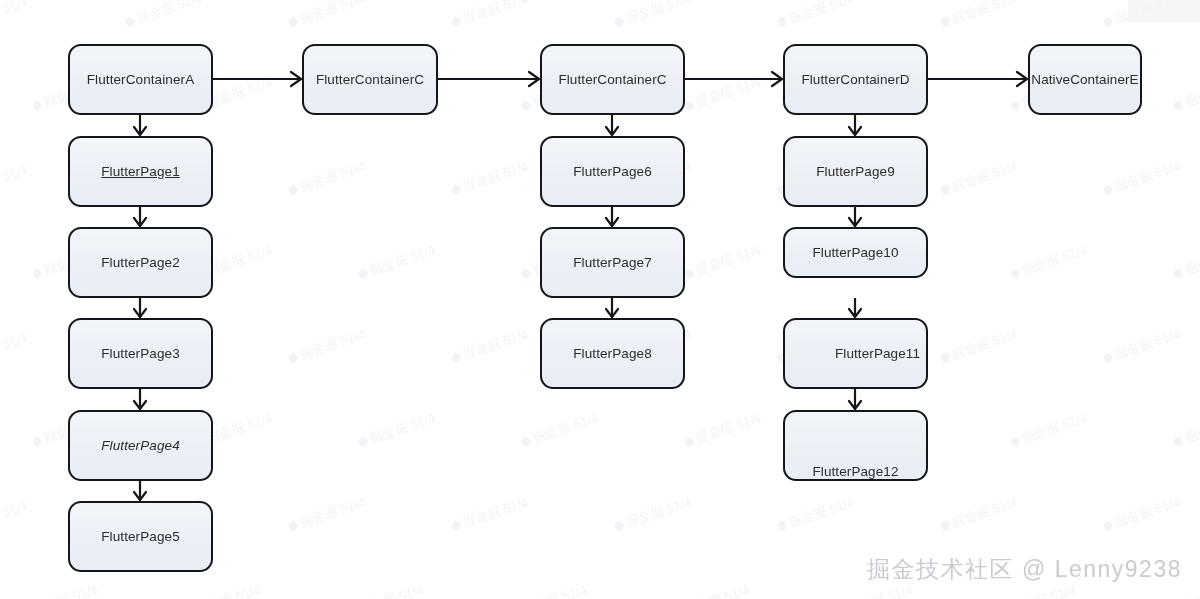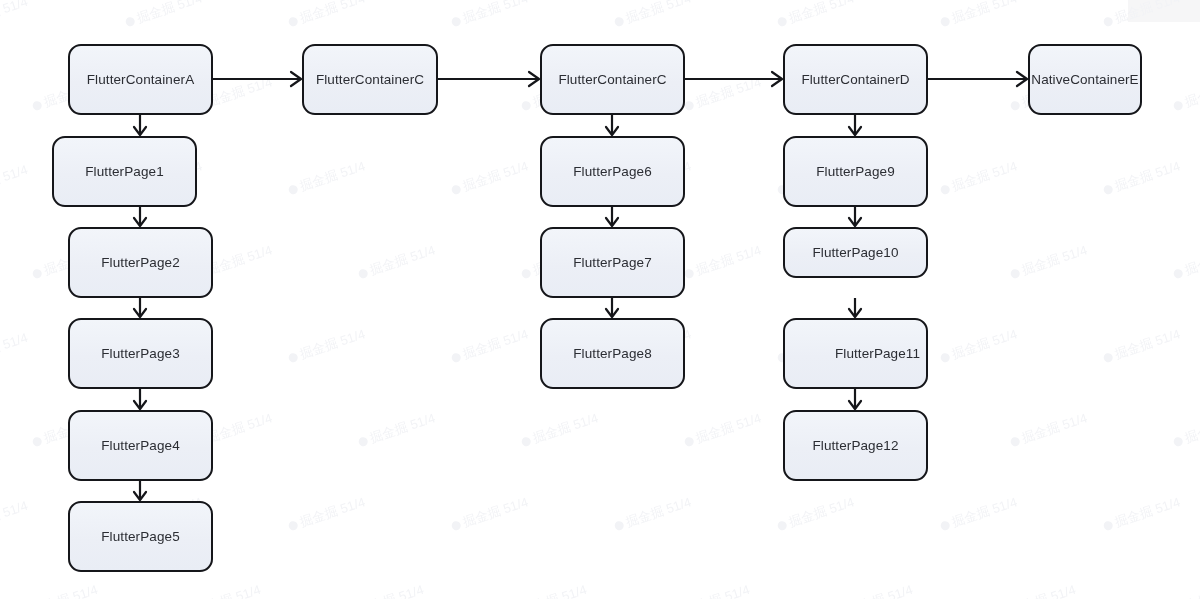--- a/index.html
+++ b/index.html
@@ -222,30 +222,30 @@
       <g>
         <line x1="855" y1="389" x2="855" y2="409" stroke="#15161a" stroke-width="2.2" stroke-linecap="butt"></line>
         <polyline points="849,401 855,409 861,401" fill="none" stroke="#15161a" stroke-width="2.2" stroke-linecap="round" stroke-linejoin="round"></polyline>
       </g>
     </svg>
 
   <div id="nodes">
       <div class="node" style="left: 68px; top: 44px; width: 145px; height: 71px;">
         <span>FlutterContainerA</span>
       </div>
-      <div class="node" style="left: 52px; top: 136px; width: 145px; height: 71px;">
+      <div class="node" style="left: 68px; top: 136px; width: 145px; height: 71px; text-decoration: underline;">
         <span>FlutterPage1</span>
       </div>
       <div class="node" style="left: 68px; top: 227px; width: 145px; height: 71px;">
         <span>FlutterPage2</span>
       </div>
       <div class="node" style="left: 68px; top: 318px; width: 145px; height: 71px;">
         <span>FlutterPage3</span>
       </div>
-      <div class="node" style="left: 68px; top: 410px; width: 145px; height: 71px;">
+      <div class="node" style="left: 68px; top: 410px; width: 145px; height: 71px; font-style: italic;">
         <span>FlutterPage4</span>
       </div>
       <div class="node" style="left: 68px; top: 501px; width: 145px; height: 71px;">
         <span>FlutterPage5</span>
       </div>
       <div class="node" style="left: 302px; top: 44px; width: 136px; height: 71px;">
         <span>FlutterContainerC</span>
       </div>
       <div class="node" style="left: 540px; top: 44px; width: 145px; height: 71px;">
         <span>FlutterContainerC</span>
@@ -264,22 +264,23 @@
       </div>
       <div class="node" style="left: 783px; top: 136px; width: 145px; height: 71px;">
         <span>FlutterPage9</span>
       </div>
       <div class="node" style="left: 783px; top: 227px; width: 145px; height: 51px;">
         <span>FlutterPage10</span>
       </div>
       <div class="node" style="left: 783px; top: 318px; width: 145px; height: 71px; padding-left: 44px;">
         <span>FlutterPage11</span>
       </div>
-      <div class="node" style="left: 783px; top: 410px; width: 145px; height: 71px;">
+      <div class="node" style="left: 783px; top: 410px; width: 145px; height: 71px; align-items: flex-end;">
         <span>FlutterPage12</span>
       </div>
       <div class="node" style="left: 1028px; top: 44px; width: 114px; height: 71px;">
         <span>NativeContainerE</span>
       </div>
     </div>
 
+  <div id="signature">掘金技术社区 @ Lenny9238</div>
 
 </div>
 
 </body></html>

